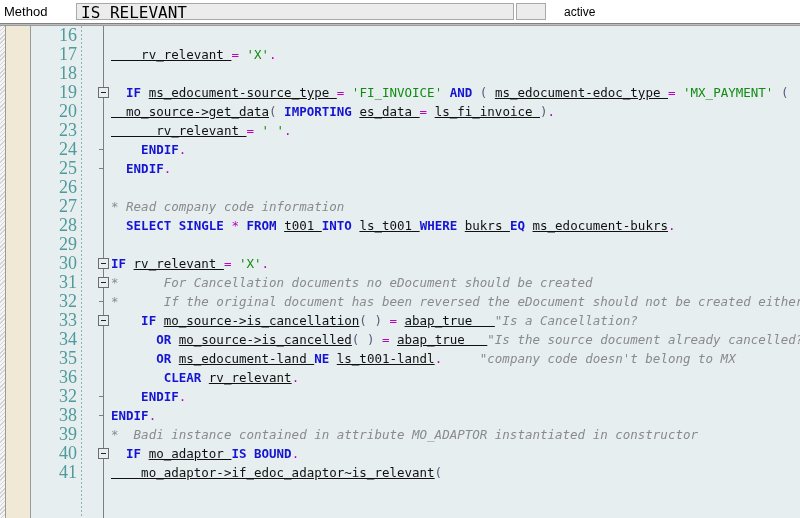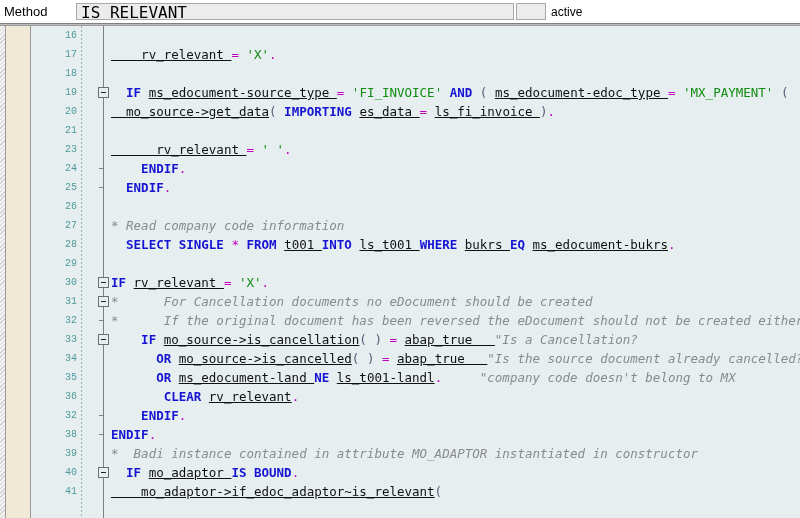--- a/index.html
+++ b/index.html
@@ -51,21 +51,21 @@
   #status-swatch {
     flex: 0 0 30px;
     width: 30px;
     height: 17px;
     background: #ECECEC;
     border: 1px solid #A9A9A9;
     box-sizing: border-box;
     margin-left: 2px;
   }
   #status-text {
-    margin-left: 5px;
+    margin-left: 18px;
     font-family: "Liberation Sans", sans-serif;
     font-size: 12px;
     color: #000000;
     white-space: nowrap;
   }
   #header-rule {
     height: 3px;
     background: linear-gradient(to bottom, #ffffff 0, #ffffff 0px, #7a7a7a 1px, #bdbdbd 2px, #ffffff 3px);
     border-top: 1px solid #808080;
     box-sizing: border-box;
@@ -112,22 +112,22 @@
     font-family: "DejaVu Sans Mono", monospace;
     font-size: 12.5px;
   }
   .lnum {
     position: absolute;
     left: 0;
     top: 0;
     width: 46px;
     text-align: right;
     color: #4f9a9a;
-    font-family: Liberation Mono, monospace;
-    font-size: 10px;
+    font-family: Liberation Serif, serif;
+    font-size: 18px;
   }
   
   #lnum-sep {
     position: absolute;
     left: 50px;
     top: 0;
     bottom: 0;
     width: 1px;
     background: repeating-linear-gradient(to bottom,
       #8fb0b8 0px, #8fb0b8 2px,
@@ -200,21 +200,20 @@
   <div id="bp-margin"></div>
   <div id="code-panel">
     <div id="lnum-sep"></div>
     <div id="fold-spine"></div>
     <div id="code-rows">
         <div class="code-row"><span class="lnum">16</span><span class="code-text"></span></div>
         <div class="code-row"><span class="lnum">17</span><span class="code-text"><span class="id">    rv_relevant </span><span class="op">= </span><span class="str">'X'</span><span class="op">.</span></span></div>
         <div class="code-row"><span class="lnum">18</span><span class="code-text"></span></div>
         <div class="code-row"><span class="lnum">19</span><span class="fold-box"></span><span class="code-text"><span class="kw">  IF </span><span class="id">ms_edocument-source_type </span><span class="op">= </span><span class="str">'FI_INVOICE' </span><span class="kw">AND </span><span class="pun">( </span><span class="id">ms_edocument-edoc_type </span><span class="op">= </span><span class="str">'MX_PAYMENT' </span><span class="pun">(</span></span></div>
         <div class="code-row"><span class="lnum">20</span><span class="code-text"><span class="id">  mo_source-&gt;get_data</span><span class="pun">( </span><span class="kw">IMPORTING </span><span class="id">es_data </span><span class="op">= </span><span class="id">ls_fi_invoice </span><span class="pun">)</span><span class="op">.</span></span></div>
-        <div class="code-row"><span class="lnum">21</span><span class="code-text"></span></div>
         <div class="code-row"><span class="lnum">23</span><span class="code-text"><span class="id">      rv_relevant </span><span class="op">= </span><span class="str">' '</span><span class="op">.</span></span></div>
         <div class="code-row"><span class="lnum">24</span><span class="fold-tick"></span><span class="code-text"><span class="kw">    ENDIF</span><span class="op">.</span></span></div>
         <div class="code-row"><span class="lnum">25</span><span class="fold-tick"></span><span class="code-text"><span class="kw">  ENDIF</span><span class="op">.</span></span></div>
         <div class="code-row"><span class="lnum">26</span><span class="code-text"></span></div>
         <div class="code-row"><span class="lnum">27</span><span class="code-text"><span class="cmt">* Read company code information</span></span></div>
         <div class="code-row"><span class="lnum">28</span><span class="code-text"><span class="kw">  SELECT SINGLE </span><span class="op">* </span><span class="kw">FROM </span><span class="id">t001 </span><span class="kw">INTO </span><span class="id">ls_t001 </span><span class="kw">WHERE </span><span class="id">bukrs </span><span class="kw">EQ </span><span class="id">ms_edocument-bukrs</span><span class="op">.</span></span></div>
         <div class="code-row"><span class="lnum">29</span><span class="code-text"></span></div>
         <div class="code-row"><span class="lnum">30</span><span class="fold-box"></span><span class="code-text"><span class="kw">IF </span><span class="id">rv_relevant </span><span class="op">= </span><span class="str">'X'</span><span class="op">.</span></span></div>
         <div class="code-row"><span class="lnum">31</span><span class="fold-box"></span><span class="code-text"><span class="cmt">*      For Cancellation documents no eDocument should be created</span></span></div>
         <div class="code-row"><span class="lnum">32</span><span class="fold-tick"></span><span class="code-text"><span class="cmt">*      If the original document has been reversed the eDocument should not be created either</span></span></div>

